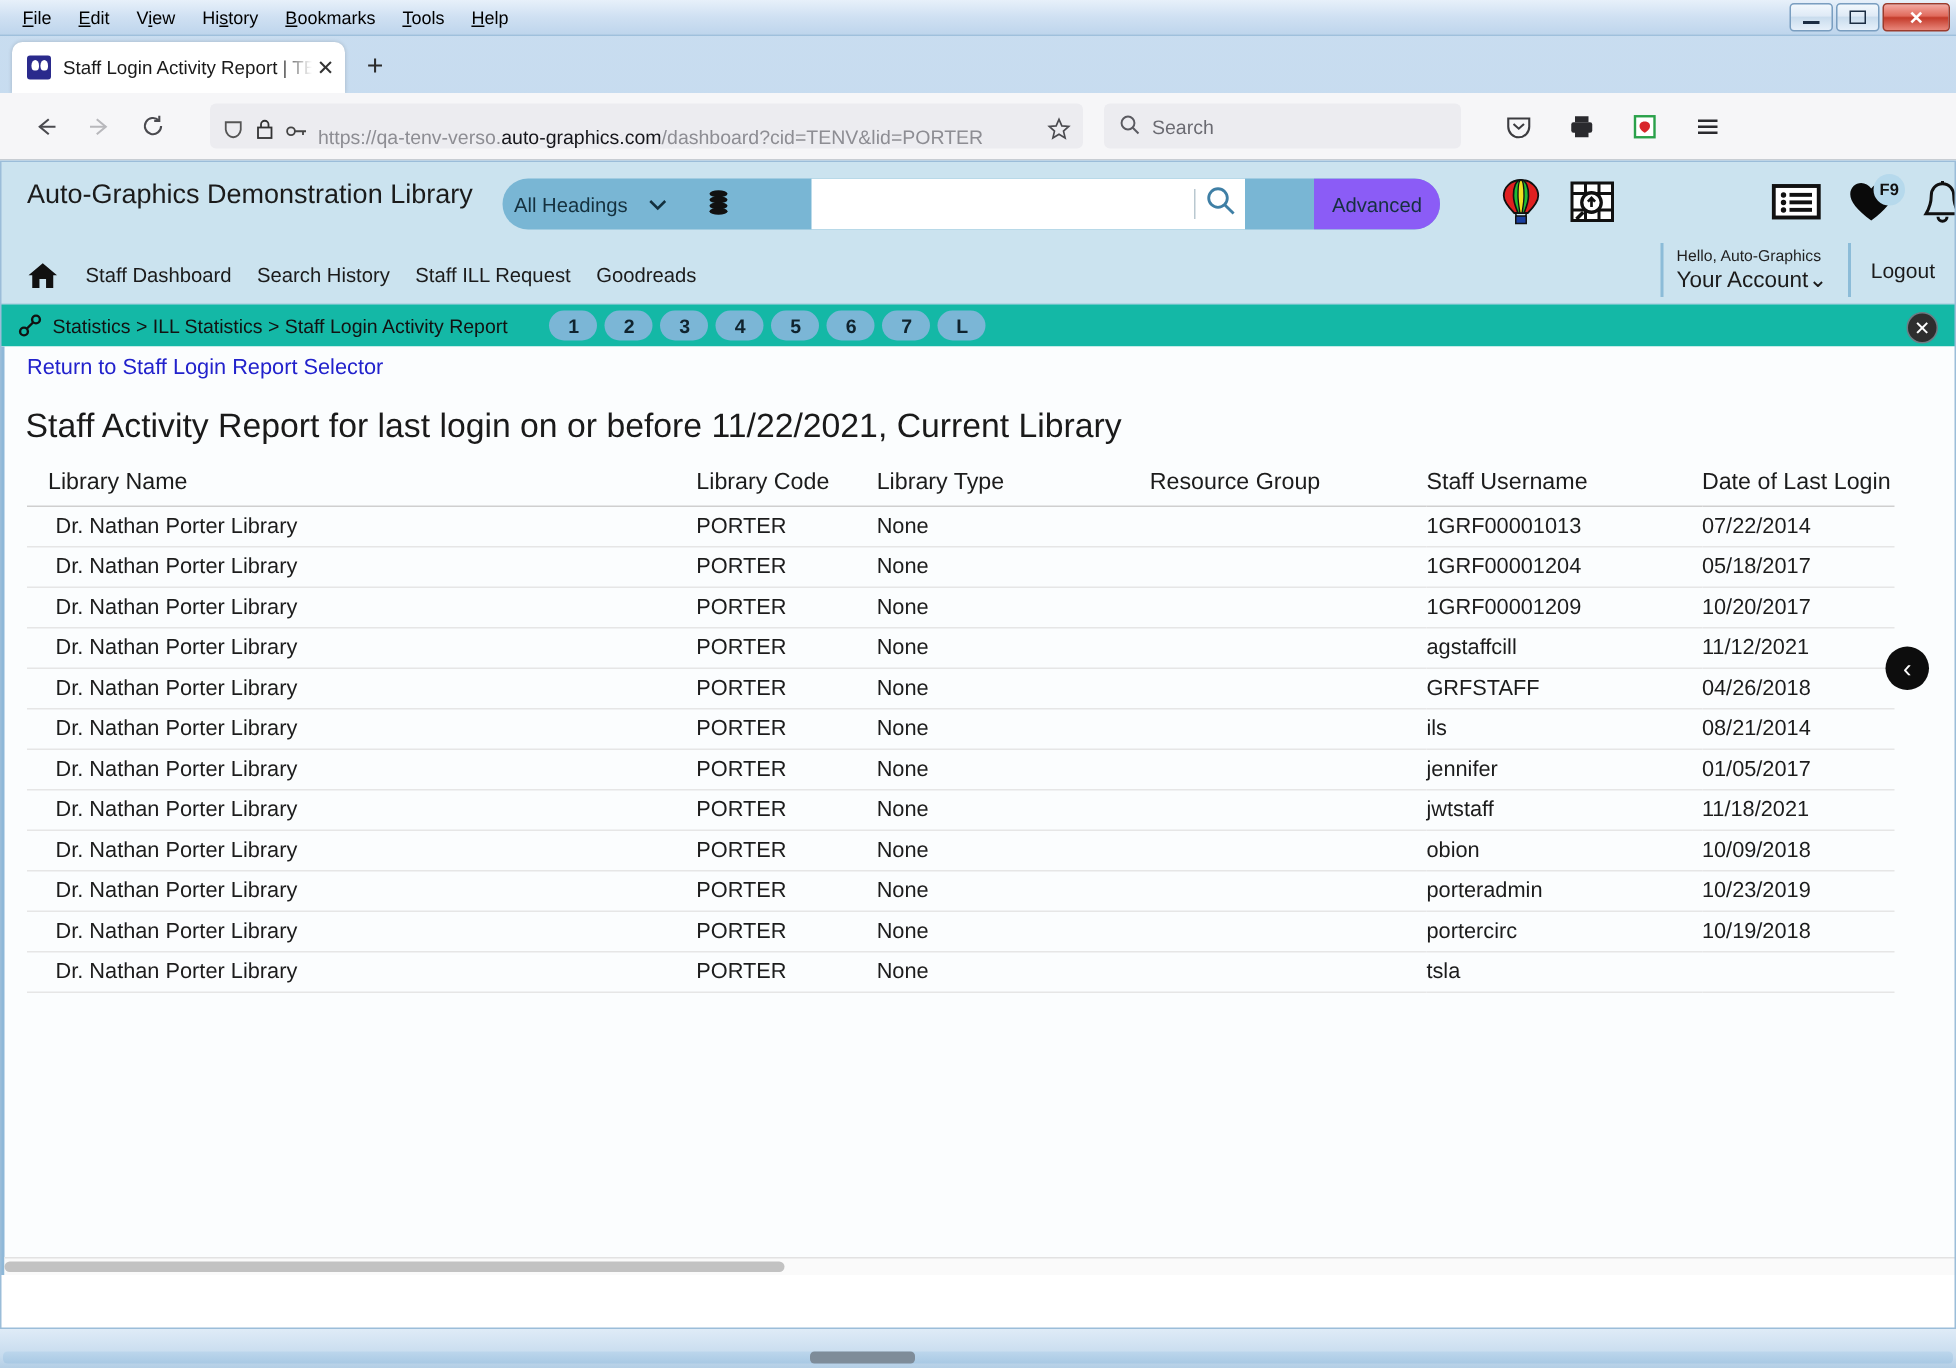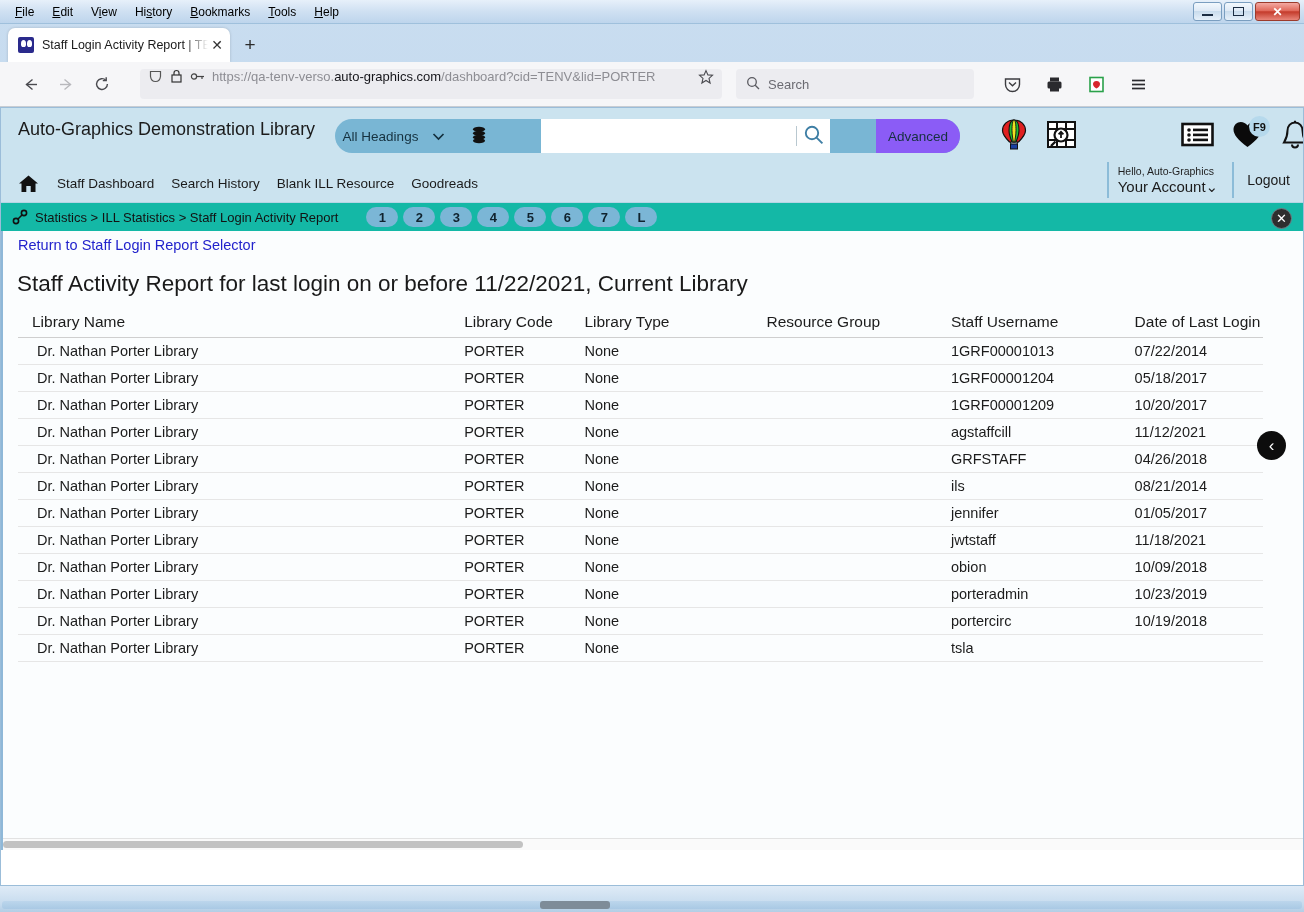--- a/index.html
+++ b/index.html
@@ -121,21 +121,21 @@
     color: #3a3a3a;
   }
   .navicon.dim { color: #b8b8bc; }
   .nav-left { display: flex; align-items: center; gap: 4px; margin-left: 14px; }
   .urlbar {
     flex: 0 0 auto;
     width: 582px; height: 30px;
     margin-left: 22px;
     background: #ececf0;
     border-radius: 4px;
-    display: flex; align-items: flex-start;
+    display: flex; align-items: flex-end;
     padding: 0 8px;
     box-sizing: border-box;
     gap: 7px;
   }
   .url-text {
     flex: 1 1 auto;
     font-size: 13px; color: #8d8d93;
     white-space: nowrap; overflow: hidden;
   }
   .url-text b { color: #15151a; font-weight: normal; }
@@ -564,21 +564,21 @@
       <div class="app-nav">
         <span style="margin-left:18px;display:flex;">
           <svg width="21" height="20" viewBox="0 0 21 20">
             <path d="M10.5 1.5 L1 9.5 H3.5 V18 H17.5 V9.5 H20 Z" fill="#111"></path>
             <rect x="8.3" y="12" width="4.4" height="6" fill="#cbe3ef"></rect>
           </svg>
         </span>
         <div class="navlinks">
           <a class="navlink">Staff Dashboard</a>
           <a class="navlink">Search History</a>
-          <a class="navlink">Blank ILL Resource</a>
+          <a class="navlink">Staff ILL Request</a>
           <a class="navlink">Goodreads</a>
         </div>
       </div>
 
       <div class="account-block">
         <div class="acct">
           <span class="hello">Hello, Auto-Graphics</span>
           <span class="name">
             <span>Your Account</span><span>⌄</span>
           </span>

